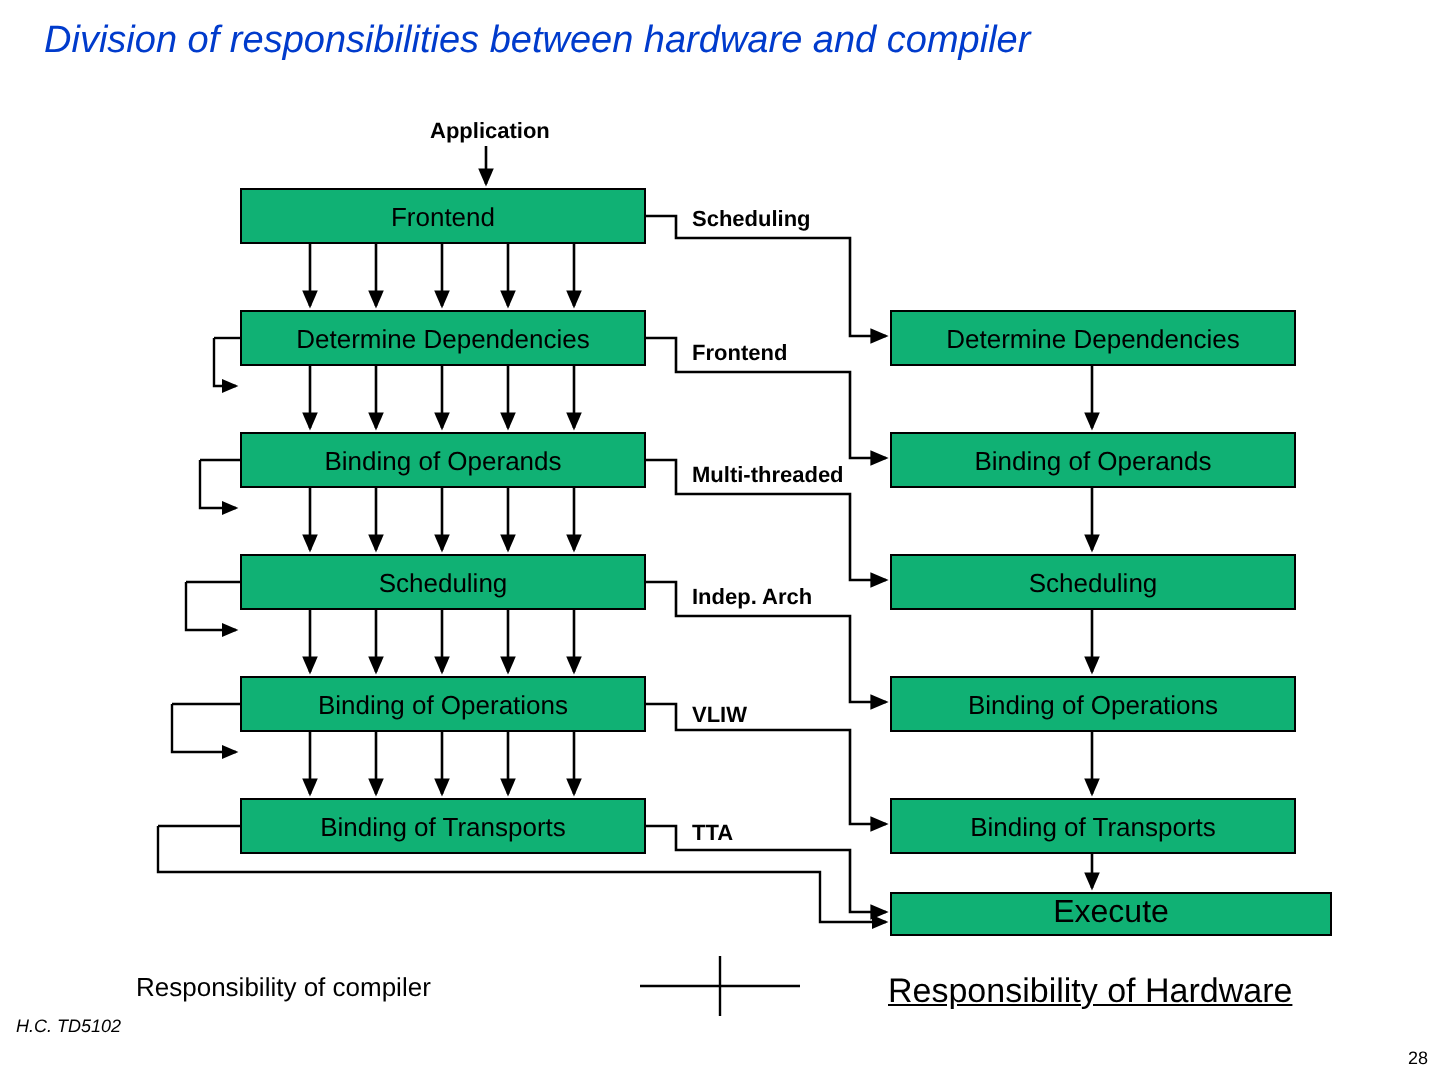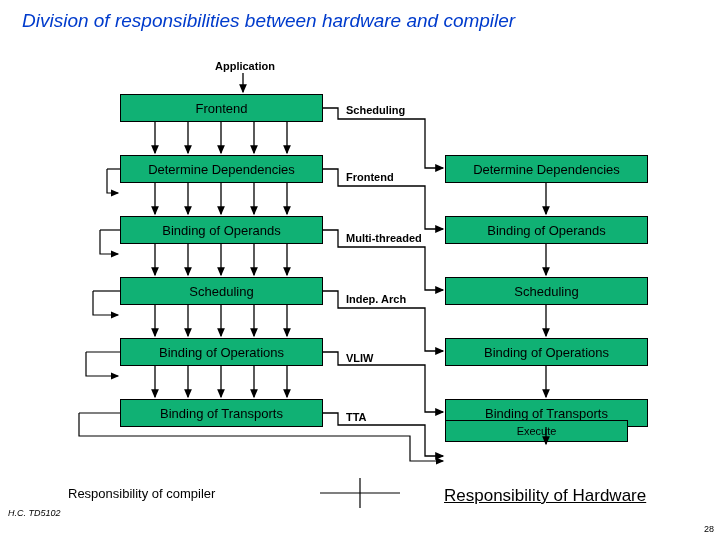--- a/index.html
+++ b/index.html
@@ -89,21 +89,21 @@
 <div class="gbox" style="top:216px;left:120px;width:203px;height:28px">Binding of Operands</div>
 <div class="gbox" style="top:277px;left:120px;width:203px;height:28px">Scheduling</div>
 <div class="gbox" style="top:338px;left:120px;width:203px;height:28px">Binding of Operations</div>
 <div class="gbox" style="top:399px;left:120px;width:203px;height:28px">Binding of Transports</div>
 
 <div class="gbox" style="top:155px;left:445px;width:203px;height:28px">Determine Dependencies</div>
 <div class="gbox" style="top:216px;left:445px;width:203px;height:28px">Binding of Operands</div>
 <div class="gbox" style="top:277px;left:445px;width:203px;height:28px">Scheduling</div>
 <div class="gbox" style="top:338px;left:445px;width:203px;height:28px">Binding of Operations</div>
 <div class="gbox" style="top:399px;left:445px;width:203px;height:28px">Binding of Transports</div>
-<div class="gbox" style="top:420px;left:445px;width:183px;height:22px;font-size:11px">Execute</div>
+<div class="gbox" style="top:446px;left:445px;width:221px;height:22px;font-size:16px">Execute</div>
 
 <div class="arch-label" style="top:104px;left:346px">Scheduling</div>
 <div class="arch-label" style="top:171px;left:346px">Frontend</div>
 <div class="arch-label" style="top:232px;left:346px">Multi-threaded</div>
 <div class="arch-label" style="top:293px;left:346px">Indep. Arch</div>
 <div class="arch-label" style="top:352px;left:346px">VLIW</div>
 <div class="arch-label" style="top:411px;left:346px">TTA</div>
 
 <div class="footer-left">Responsibility of compiler</div>
 <div class="footer-right">Responsibility of Hardware</div>

